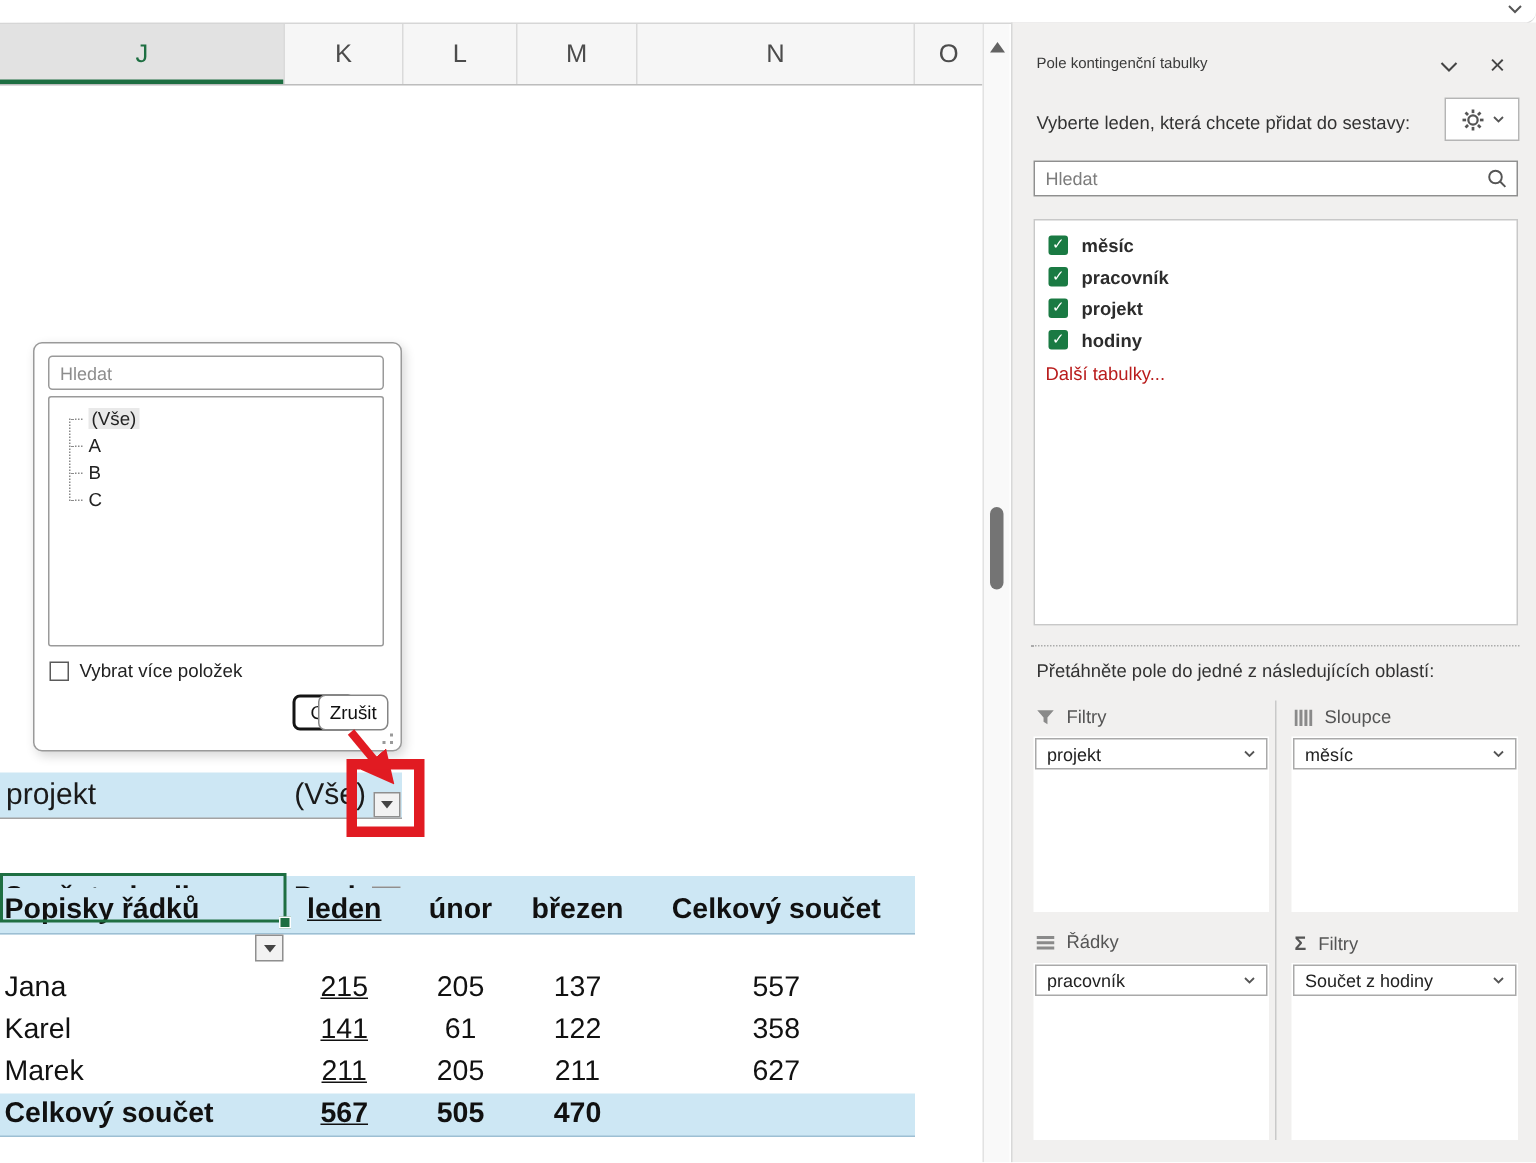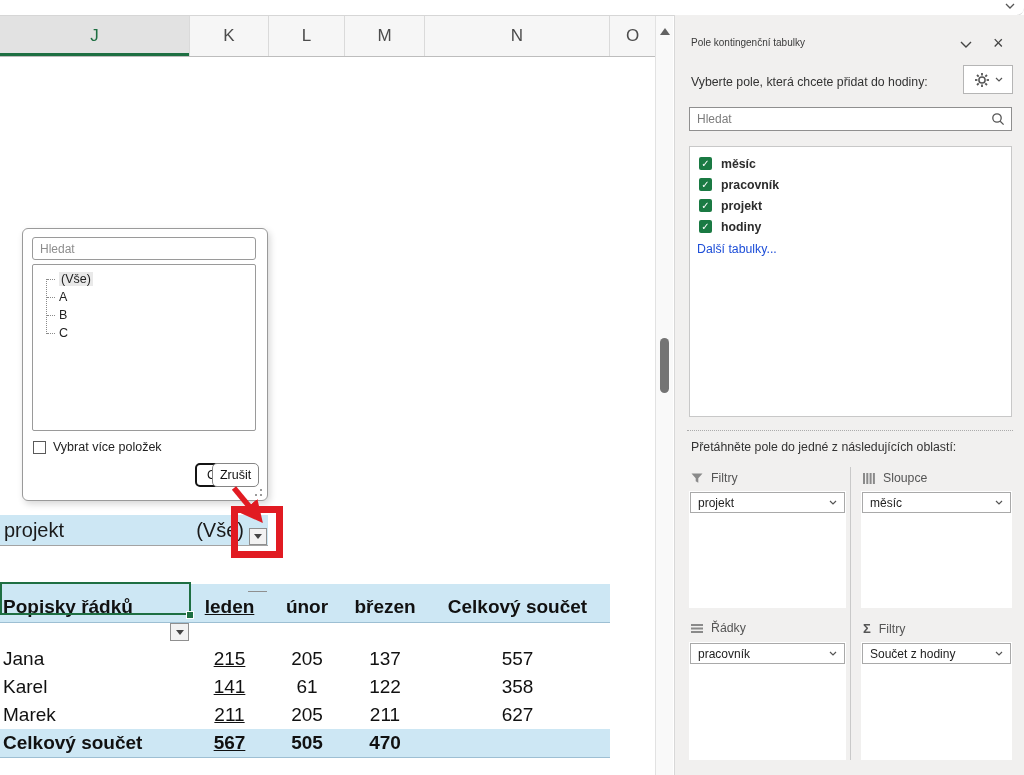--- a/index.html
+++ b/index.html
@@ -90,21 +90,21 @@
   .p-search input{flex:1;border:none;outline:none;font-size:12px;padding:0 7px;color:#333;background:transparent;
        font-family:"Liberation Sans",sans-serif;}
   .p-search input::placeholder{color:#7c7c7c;}
   .p-search svg{margin-right:6px;}
   .p-list{position:absolute;left:14px;top:131px;width:323px;height:271px;background:#fff;
        border:1px solid #c8c8c8;box-sizing:border-box;padding-top:6px;}
   .f-item{display:flex;align-items:center;gap:9px;height:21px;padding-left:9px;}
   .f-check{width:13px;height:13px;background:#1a7a43;border-radius:2px;color:#fff;font-size:10px;
        line-height:13px;text-align:center;flex:0 0 13px;}
   .f-label{font-weight:bold;font-size:12.3px;color:#2c2c2c;}
-  .more-tables{padding:5px 0 0 7px;color:#1d4ed8;}
+  .more-tables{padding:5px 0 0 7px;color:#b91c1c;}
   .dotline{position:absolute;left:12px;top:415px;width:326px;border-top:1px dotted #ababab;}
   .drag-hint{position:absolute;left:16px;top:425px;white-space:nowrap;}
   .a-divider{position:absolute;left:175px;top:452px;width:1px;height:293px;background:#c9c9c9;}
   .a-hd{position:absolute;display:flex;align-items:center;gap:8px;color:#555;}
   .a-box{position:absolute;background:#fff;box-sizing:border-box;}
   .chip{position:absolute;left:1px;top:1px;right:1px;height:21px;border:1px solid #a9a9a9;background:#fff;
        display:flex;align-items:center;justify-content:space-between;padding:0 7px;box-sizing:border-box;
        font-size:12px;color:#222;}
   .sigma{font-size:13px;color:#555;font-weight:bold;}
 </style>
@@ -221,21 +221,21 @@
     <div class="vs-thumb"></div>
   </div>
 
   <div class="panel">
     <div class="p-title">Pole kontingenční tabulky</div>
     <svg class="p-collapse" width="14" height="9" viewBox="0 0 14 9">
         <polyline points="2,2 7,7 12,2" fill="none" stroke="#444" stroke-width="1.4"></polyline>
       </svg>
     <div class="p-close">×</div>
 
-    <div class="p-sub">Vyberte pole, která chcete přidat do hodiny:</div>
+    <div class="p-sub">Vyberte leden, která chcete přidat do sestavy:</div>
     <div class="p-gear">
       <svg width="16" height="16" viewBox="-8 -8 16 16">
         <circle r="3.1" fill="none" stroke="#555" stroke-width="1.5"></circle>
         <g stroke="#555" stroke-width="1.8">
           <line x1="0" y1="-4.6" x2="0" y2="-7"></line>
             <line x1="0" y1="4.6" x2="0" y2="7"></line>
           <line x1="-4.6" y1="0" x2="-7" y2="0"></line>
             <line x1="4.6" y1="0" x2="7" y2="0"></line>
           <line x1="3.3" y1="3.3" x2="5" y2="5"></line>
             <line x1="-3.3" y1="-3.3" x2="-5" y2="-5"></line>

